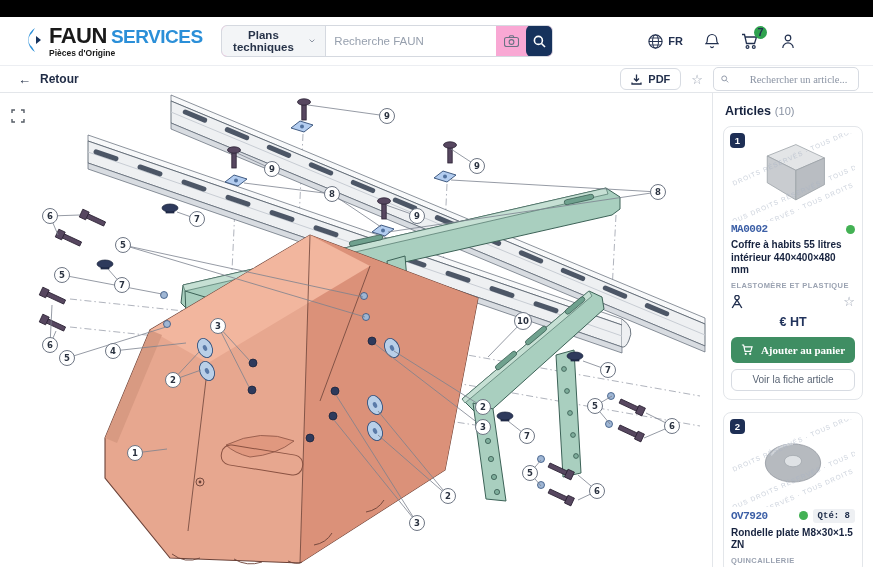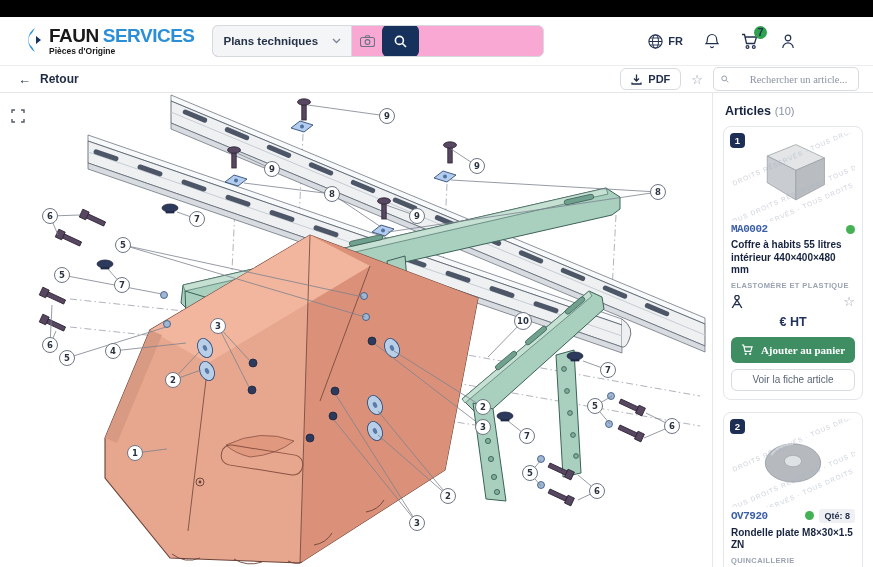--- a/index.html
+++ b/index.html
@@ -3,21 +3,21 @@
 <meta charset="utf-8">
 <style>
   html,body{margin:0;padding:0;background:#9aa0a8;font-family:"Liberation Sans",sans-serif;}
   .screen{position:relative;width:873px;height:567px;background:#fff;overflow:hidden;margin:0 auto;}
   .topbar{position:absolute;left:0;top:0;width:873px;height:17px;background:#000;}
   
   header{position:absolute;left:0;top:17px;width:873px;height:48px;background:#fff;display:flex;align-items:center;}
   .logo{display:flex;align-items:center;gap:7px;margin-left:20px;cursor:pointer;}
   .logo-text{line-height:1;}
   .logo-row{display:flex;align-items:baseline;gap:4px;}
-  .brand{font-weight:bold;font-size:19px;letter-spacing:-0.5px;color:#1a1a1a;}
+  .brand{font-weight:bold;font-size:22px;letter-spacing:-0.5px;color:#1a1a1a;}
   .suffix{font-weight:bold;font-size:19px;letter-spacing:-0.5px;color:#2b8fd8;}
   .tagline{font-size:8.5px;font-weight:bold;color:#1a1a1a;margin-top:2px;}
   .searchbar{display:flex;align-items:stretch;height:30px;margin-left:18px;border:1px solid #d5d9e0;border-radius:6px;overflow:hidden;width:330px;background:#f9a8d4;}
   .cat{display:flex;align-items:center;gap:14px;background:#f3f5f7;border:none;border-right:1px solid #d5d9e0;padding:0 10px;font-size:11.5px;font-weight:600;color:#273349;cursor:pointer;font-family:inherit;}
   .searchbar input{flex:1;border:none;outline:none;padding:0 8px;font-size:11.5px;color:#273349;font-family:inherit;}
   .searchbar input::placeholder{color:#97a0ae;}
   .cam{display:flex;align-items:center;padding:0 8px;cursor:pointer;}
   .go{width:37px;background:#16325c;border:none;border-radius:6px;display:flex;align-items:center;justify-content:center;cursor:pointer;margin:-1px;}
   .hdr-icons{margin-left:auto;margin-right:78px;display:flex;align-items:center;gap:22px;}
   .hicon{display:flex;align-items:center;gap:5px;cursor:pointer;color:#22304f;}
@@ -46,21 +46,21 @@
   .side-head{padding:11px 12px 8px 12px;font-size:12.5px;font-weight:bold;color:#17233f;}
   .side-head .cnt{font-weight:normal;color:#8a93a3;font-size:11px;margin-left:4px;}
   .card{margin:0 10px 12px 10px;border:1px solid #e3e6ea;border-radius:8px;background:#fff;padding:6px 7px 8px 7px;position:relative;}
   .numbadge{position:absolute;left:6px;top:6px;width:15px;height:15px;background:#1e2f55;border-radius:4px;color:#fff;font-size:9.5px;font-weight:bold;display:flex;align-items:center;justify-content:center;z-index:3;}
   .pimg{position:relative;height:88px;overflow:hidden;display:flex;align-items:center;justify-content:center;}
   .wm{position:absolute;font-size:6.5px;color:rgba(170,180,196,.6);white-space:nowrap;transform:rotate(-24deg);letter-spacing:1px;}
   .wm.w1{top:14px;left:-30px;} .wm.w2{top:44px;left:-12px;} .wm.w3{top:72px;left:-38px;}
   .coderow{display:flex;align-items:center;margin-top:2px;gap:5px;}
   .pcode{font-family:"Liberation Mono",monospace;font-weight:bold;font-size:11px;color:#3c5fa6;letter-spacing:-0.5px;}
   .gdot{width:9px;height:9px;border-radius:50%;background:#43b154;margin-left:auto;}
-  .qty{background:#eef0f3;border-radius:3px;font-size:9px;font-weight:bold;color:#1e2c49;padding:2px 5px;}
+  .qty{background:#eef0f3;border-radius:3px;font-size:9px;font-weight:bold;color:#1e2c49;padding:2px 5px;font-family:Liberation Mono, monospace;}
   .ptitle{font-size:10px;font-weight:600;color:#17233f;line-height:1.25;margin-top:4px;}
   .pcat{font-size:7.5px;font-weight:bold;letter-spacing:.4px;color:#9aa2b1;margin-top:4px;}
   .iconrow{display:flex;align-items:center;justify-content:space-between;margin-top:5px;}
   .price{text-align:center;font-size:12.5px;font-weight:600;color:#21335c;margin-top:6px;}
   .addbtn{margin-top:8px;width:100%;height:26px;background:#3f8e63;border:none;border-radius:6px;color:#fff;font-size:11px;font-weight:bold;display:flex;align-items:center;justify-content:center;gap:7px;cursor:pointer;font-family:Liberation Serif, serif;}
   .viewbtn{margin-top:6px;width:100%;height:22px;background:#fff;border:1px solid #d7dbe2;border-radius:6px;color:#5a6575;font-size:10px;display:flex;align-items:center;justify-content:center;cursor:pointer;font-family:inherit;}
   
   .dline{stroke:#7b828e;stroke-width:0.8;fill:none;}
   .dashline{stroke:#9aa0ab;stroke-width:0.8;fill:none;stroke-dasharray:7 3 1.5 3;}
   .balloon{fill:#fff;stroke:#6e7684;stroke-width:1;}
@@ -101,20 +101,21 @@
       </div>
     </div>
 
     <div class="searchbar">
       <button class="cat">
         <span>Plans techniques</span>
         <svg width="9" height="6" viewBox="0 0 9 6">
             <path d="M1,1 L4.5,4.5 L8,1" stroke="#7a8494" stroke-width="1.3" fill="none"></path>
           </svg>
       </button>
+      <input placeholder="Recherche FAUN" style="">
       <span class="cam">
         <svg width="15" height="12" viewBox="0 0 15 12">
             <rect x="0.5" y="2.5" width="14" height="9" rx="2" fill="none" stroke="#6a7384" stroke-width="1.1"></rect>
             <path d="M5,2.5 L6,0.8 h3 L10,2.5" fill="none" stroke="#6a7384" stroke-width="1.1"></path>
             <circle cx="7.5" cy="7" r="2.4" fill="none" stroke="#6a7384" stroke-width="1.1"></circle>
           </svg>
       </span>
       <button class="go">
         <svg width="13" height="13" viewBox="0 0 13 13">
             <circle cx="5.4" cy="5.4" r="4" fill="none" stroke="#fff" stroke-width="1.6"></circle>

